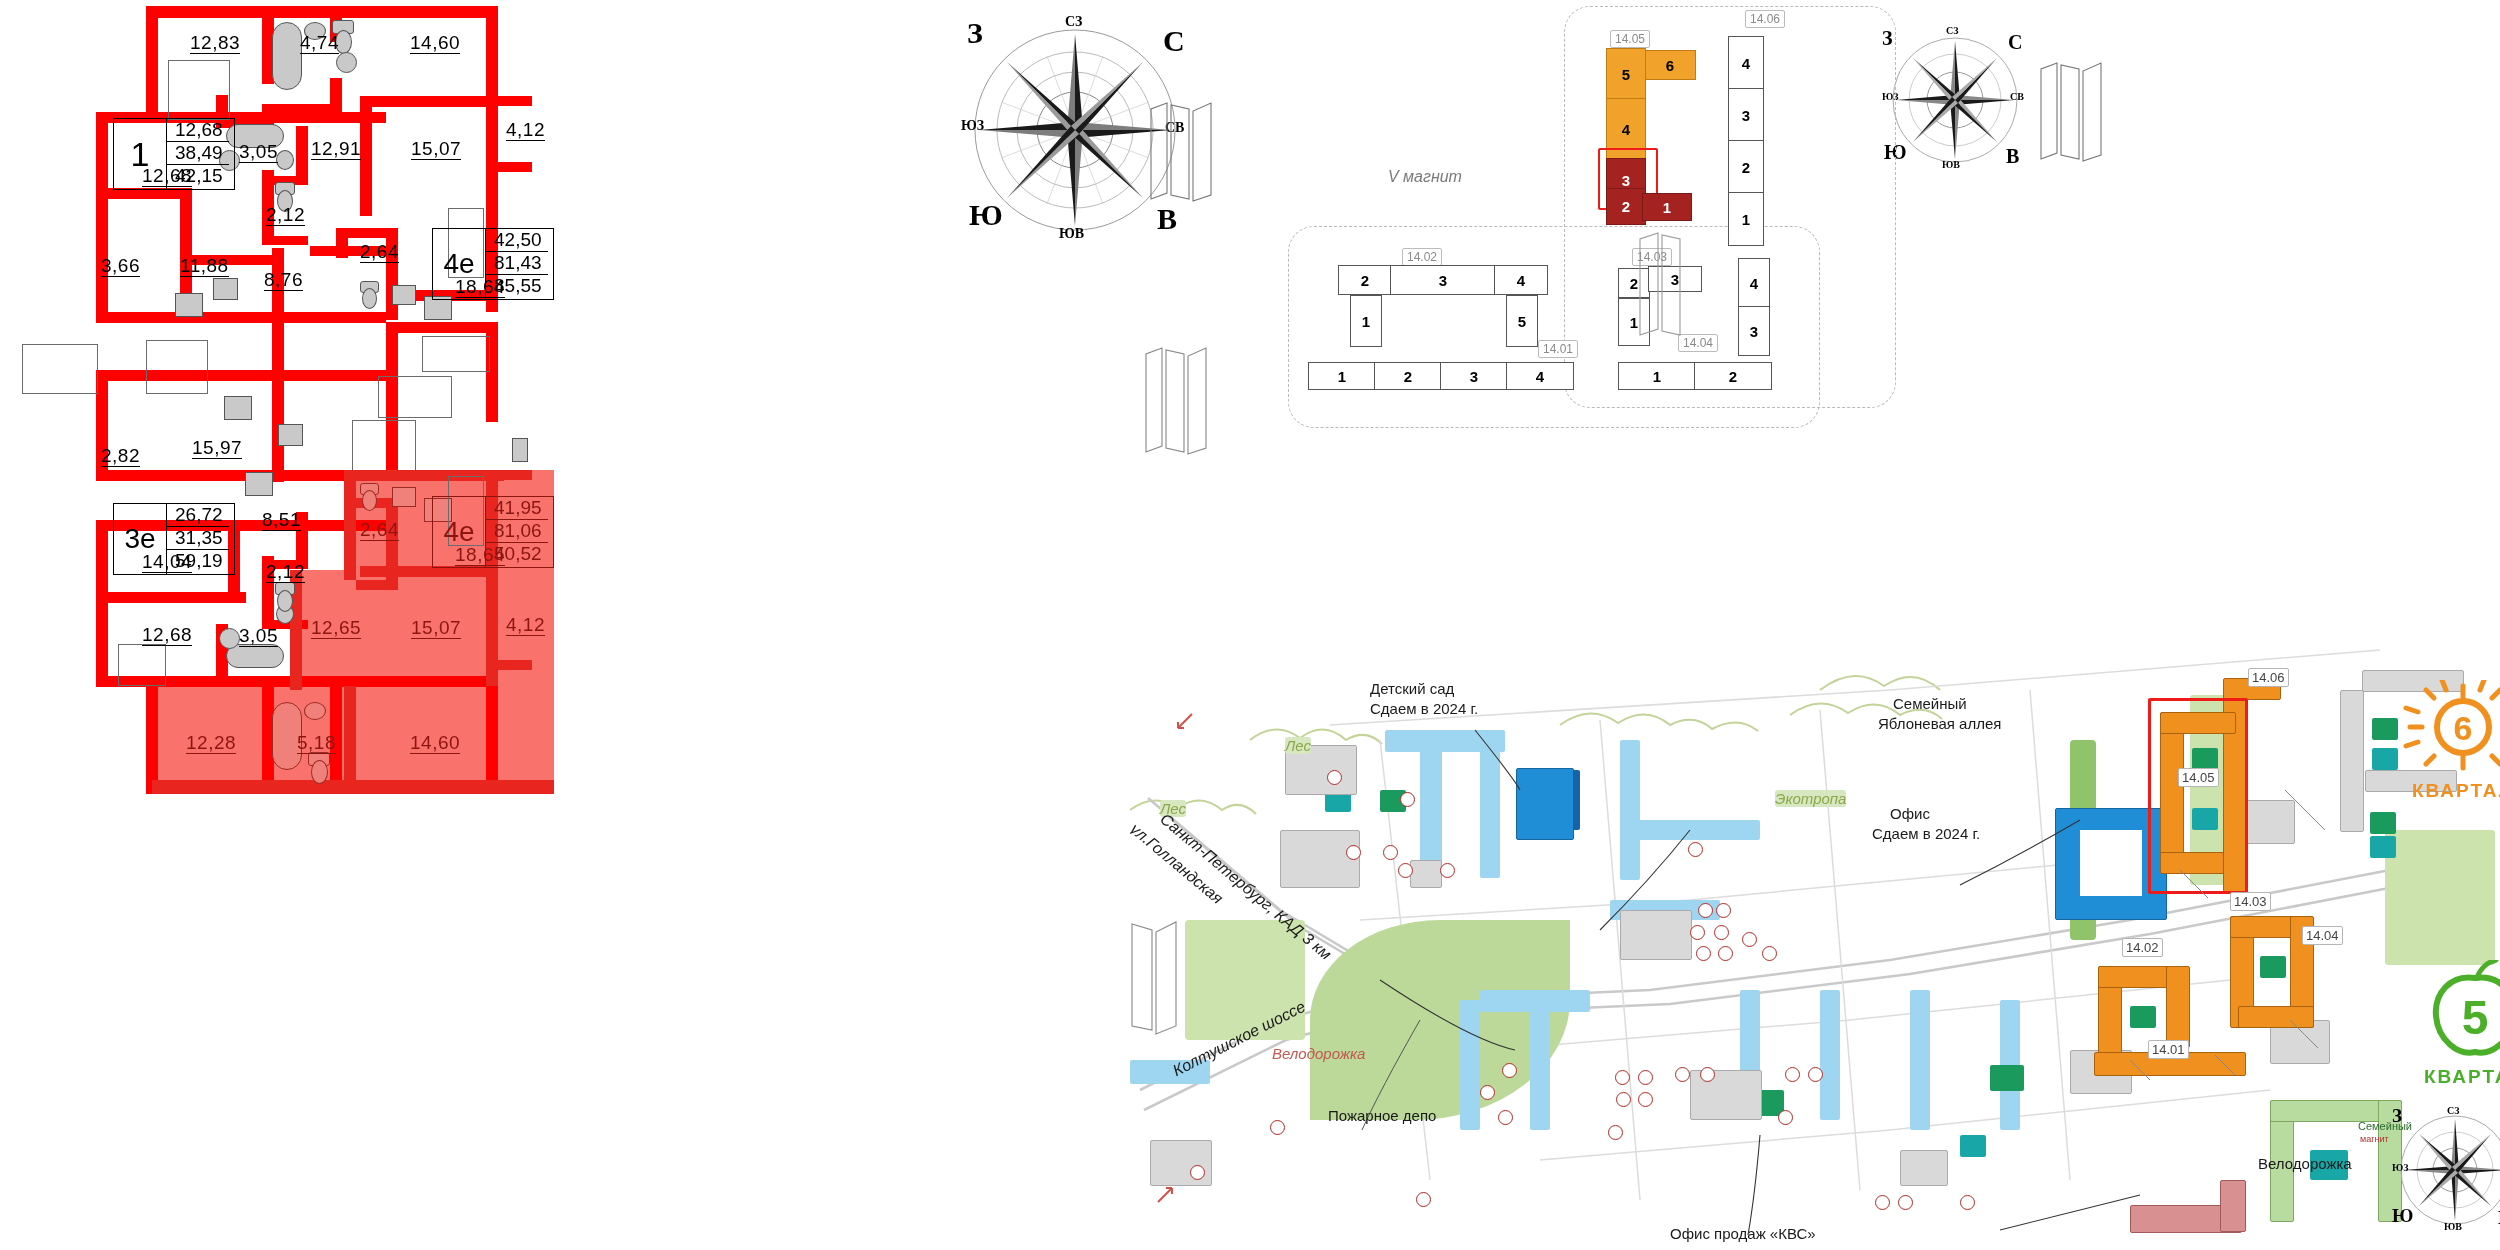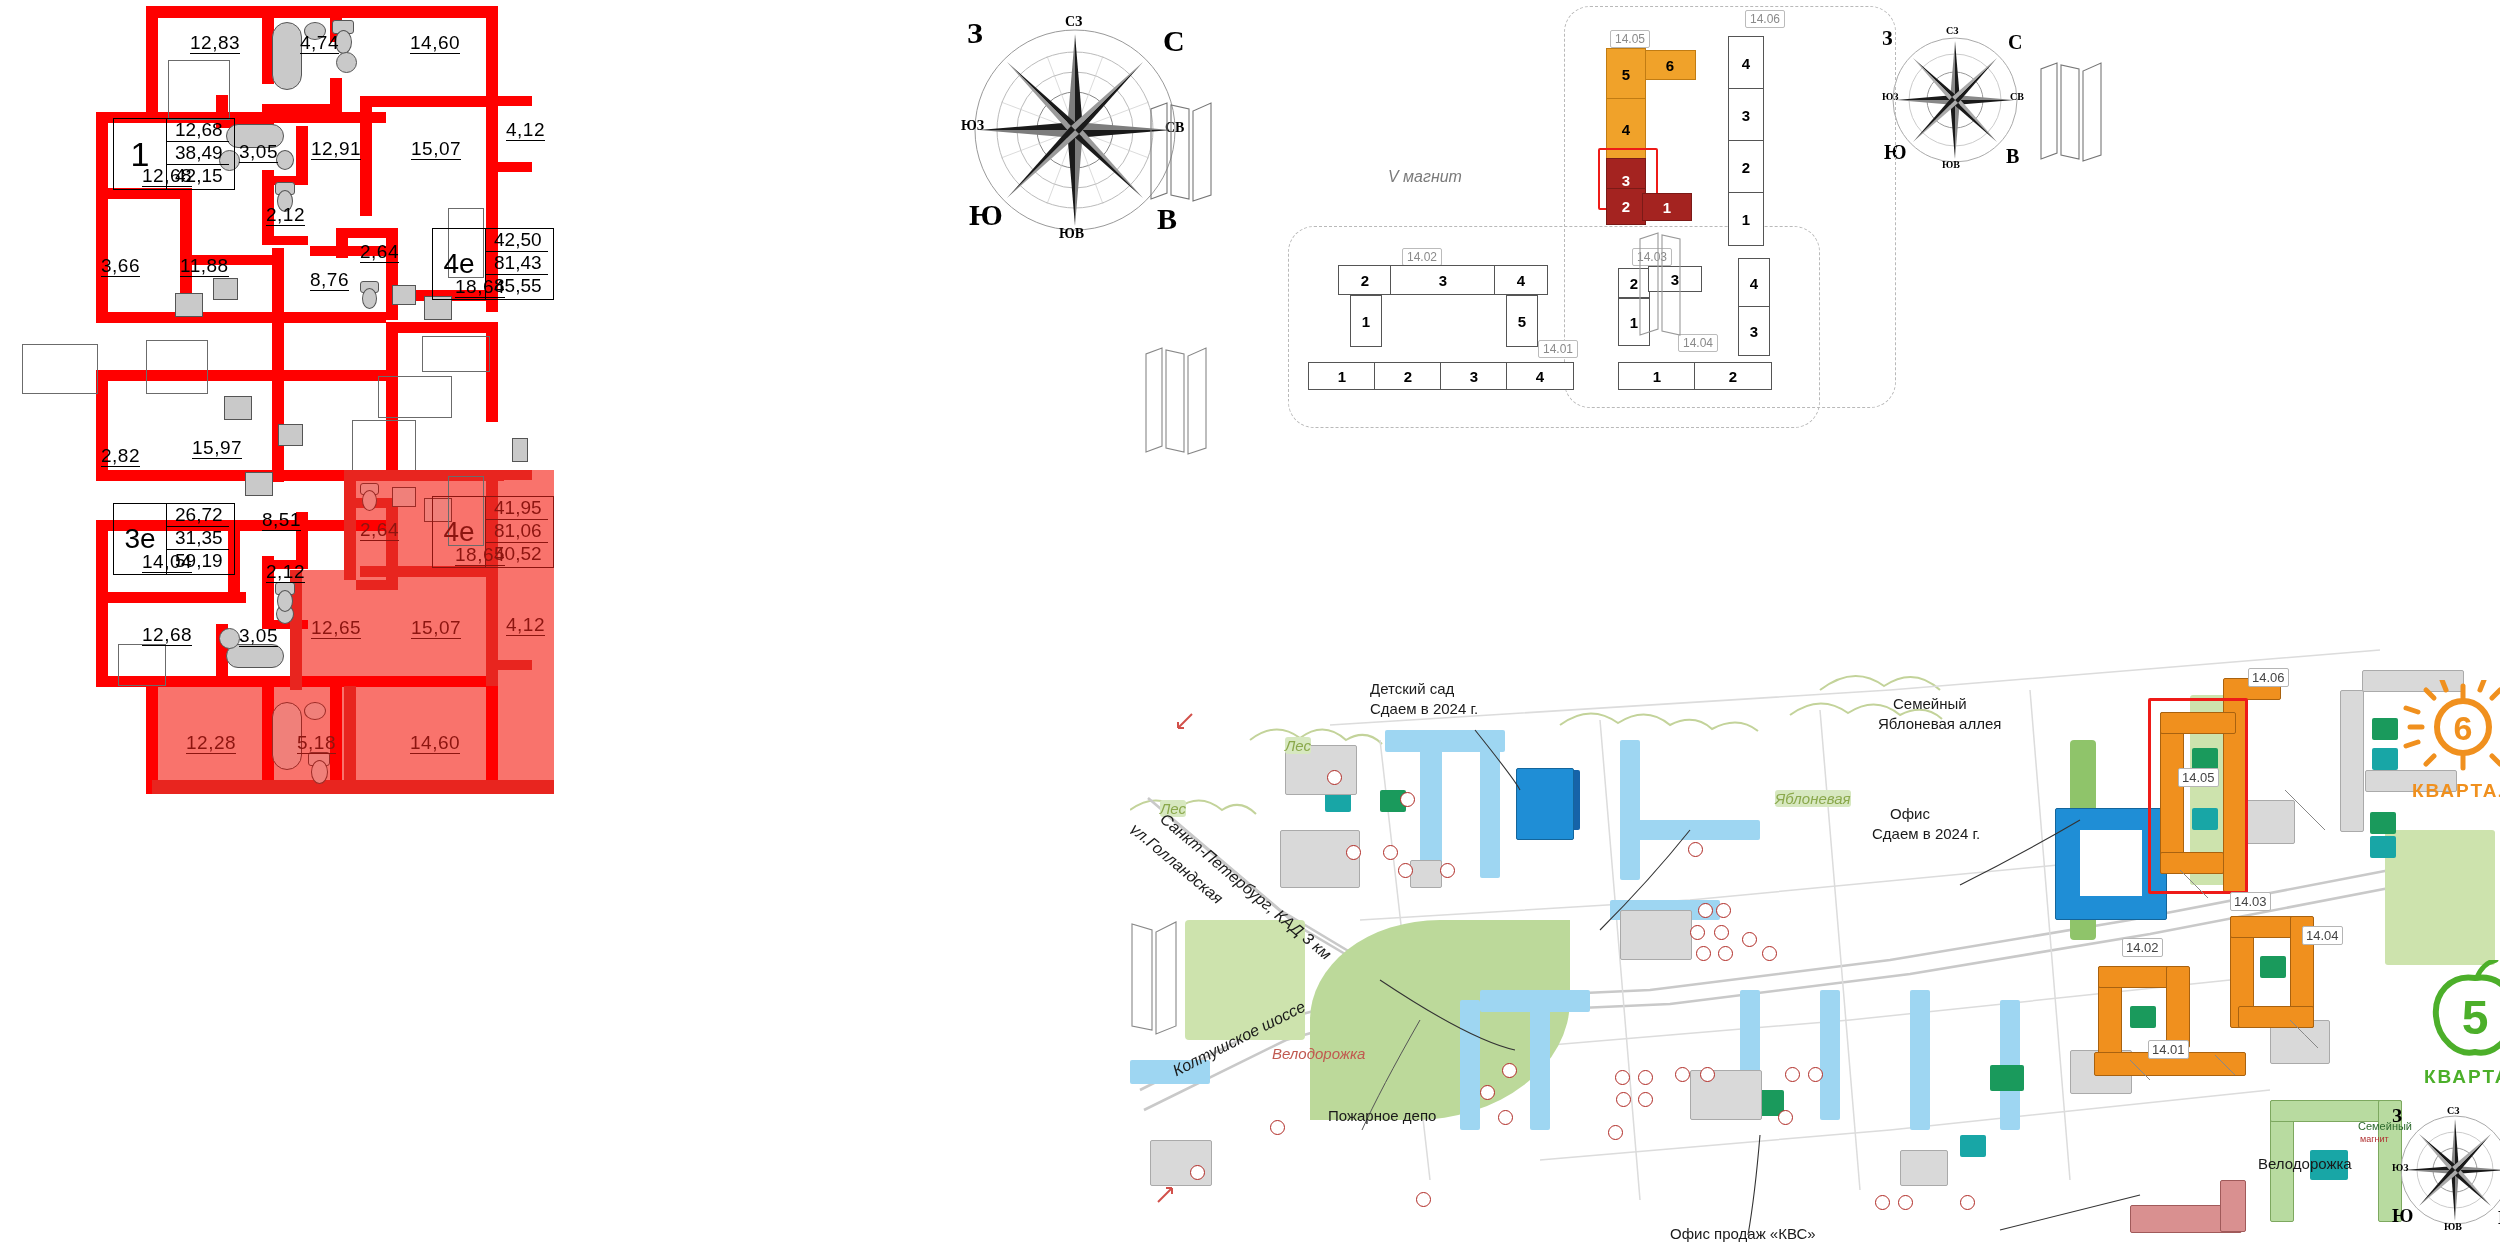--- a/index.html
+++ b/index.html
@@ -125,21 +125,21 @@
     <span class="area" style="left:410px;top:33px;">14,60</span>
     <span class="area" style="left:311px;top:139px;">12,91</span>
     <span class="area" style="left:411px;top:139px;">15,07</span>
     <span class="area" style="left:506px;top:120px;">4,12</span>
     <span class="area" style="left:239px;top:142px;">3,05</span>
     <span class="area" style="left:142px;top:166px;">12,68</span>
     <span class="area" style="left:266px;top:205px;">2,12</span>
     <span class="area" style="left:360px;top:242px;">2,64</span>
     <span class="area" style="left:101px;top:256px;">3,66</span>
     <span class="area" style="left:180px;top:256px;">11,88</span>
-    <span class="area" style="left:264px;top:270px;margin-left:46px;">8,76</span>
+    <span class="area" style="left:264px;top:270px;">8,76</span>
     <span class="area" style="left:455px;top:277px;">18,64</span>
   </div>
 
   <div class="badge" style="left:113px;top:118px;width:120px;height:70px;">
     <div class="bnum">1</div>
     <div class="bcol">
       <div>12,68</div>
       <div>38,49</div>
       <div>42,15</div>
     </div>
@@ -570,21 +570,21 @@
 
   <div class="lbl" style="left:1118px;top:48px;font-size:13px;">14.06</div>
   <div class="lbl" style="left:1048px;top:148px;font-size:13px;">14.05</div>
   <div class="lbl" style="left:1100px;top:272px;font-size:13px;">14.03</div>
   <div class="lbl" style="left:1172px;top:306px;font-size:13px;">14.04</div>
   <div class="lbl" style="left:992px;top:318px;font-size:13px;">14.02</div>
   <div class="lbl" style="left:1018px;top:420px;font-size:13px;">14.01</div>
 
   <span class="mlabel green" style="left:30px;top:180px;">Лес</span>
   <span class="mlabel green" style="left:155px;top:117px;">Лес</span>
-  <span class="mlabel green" style="left:645px;top:170px;">Яблоневая</span>
+  <span class="mlabel green" style="left:645px;top:170px;">Экотропа</span>
   <span class="mlabel red" style="left:142px;top:425px;">Велодорожка</span>
   <span class="mlabel" style="left:240px;top:60px;">Детский сад</span>
   <span class="mlabel" style="left:240px;top:80px;">Сдаем в 2024 г.</span>
   <span class="mlabel" style="left:760px;top:185px;">Офис</span>
   <span class="mlabel" style="left:742px;top:205px;">Сдаем в 2024 г.</span>
   <span class="mlabel" style="left:763px;top:75px;">Семейный</span>
   <span class="mlabel" style="left:748px;top:95px;">Яблоневая аллея</span>
   <span class="mlabel" style="left:198px;top:487px;text-align:right;">Пожарное депо</span>
 
   <span class="mlabel" style="left:1128px;top:535px;">Велодорожка</span>

